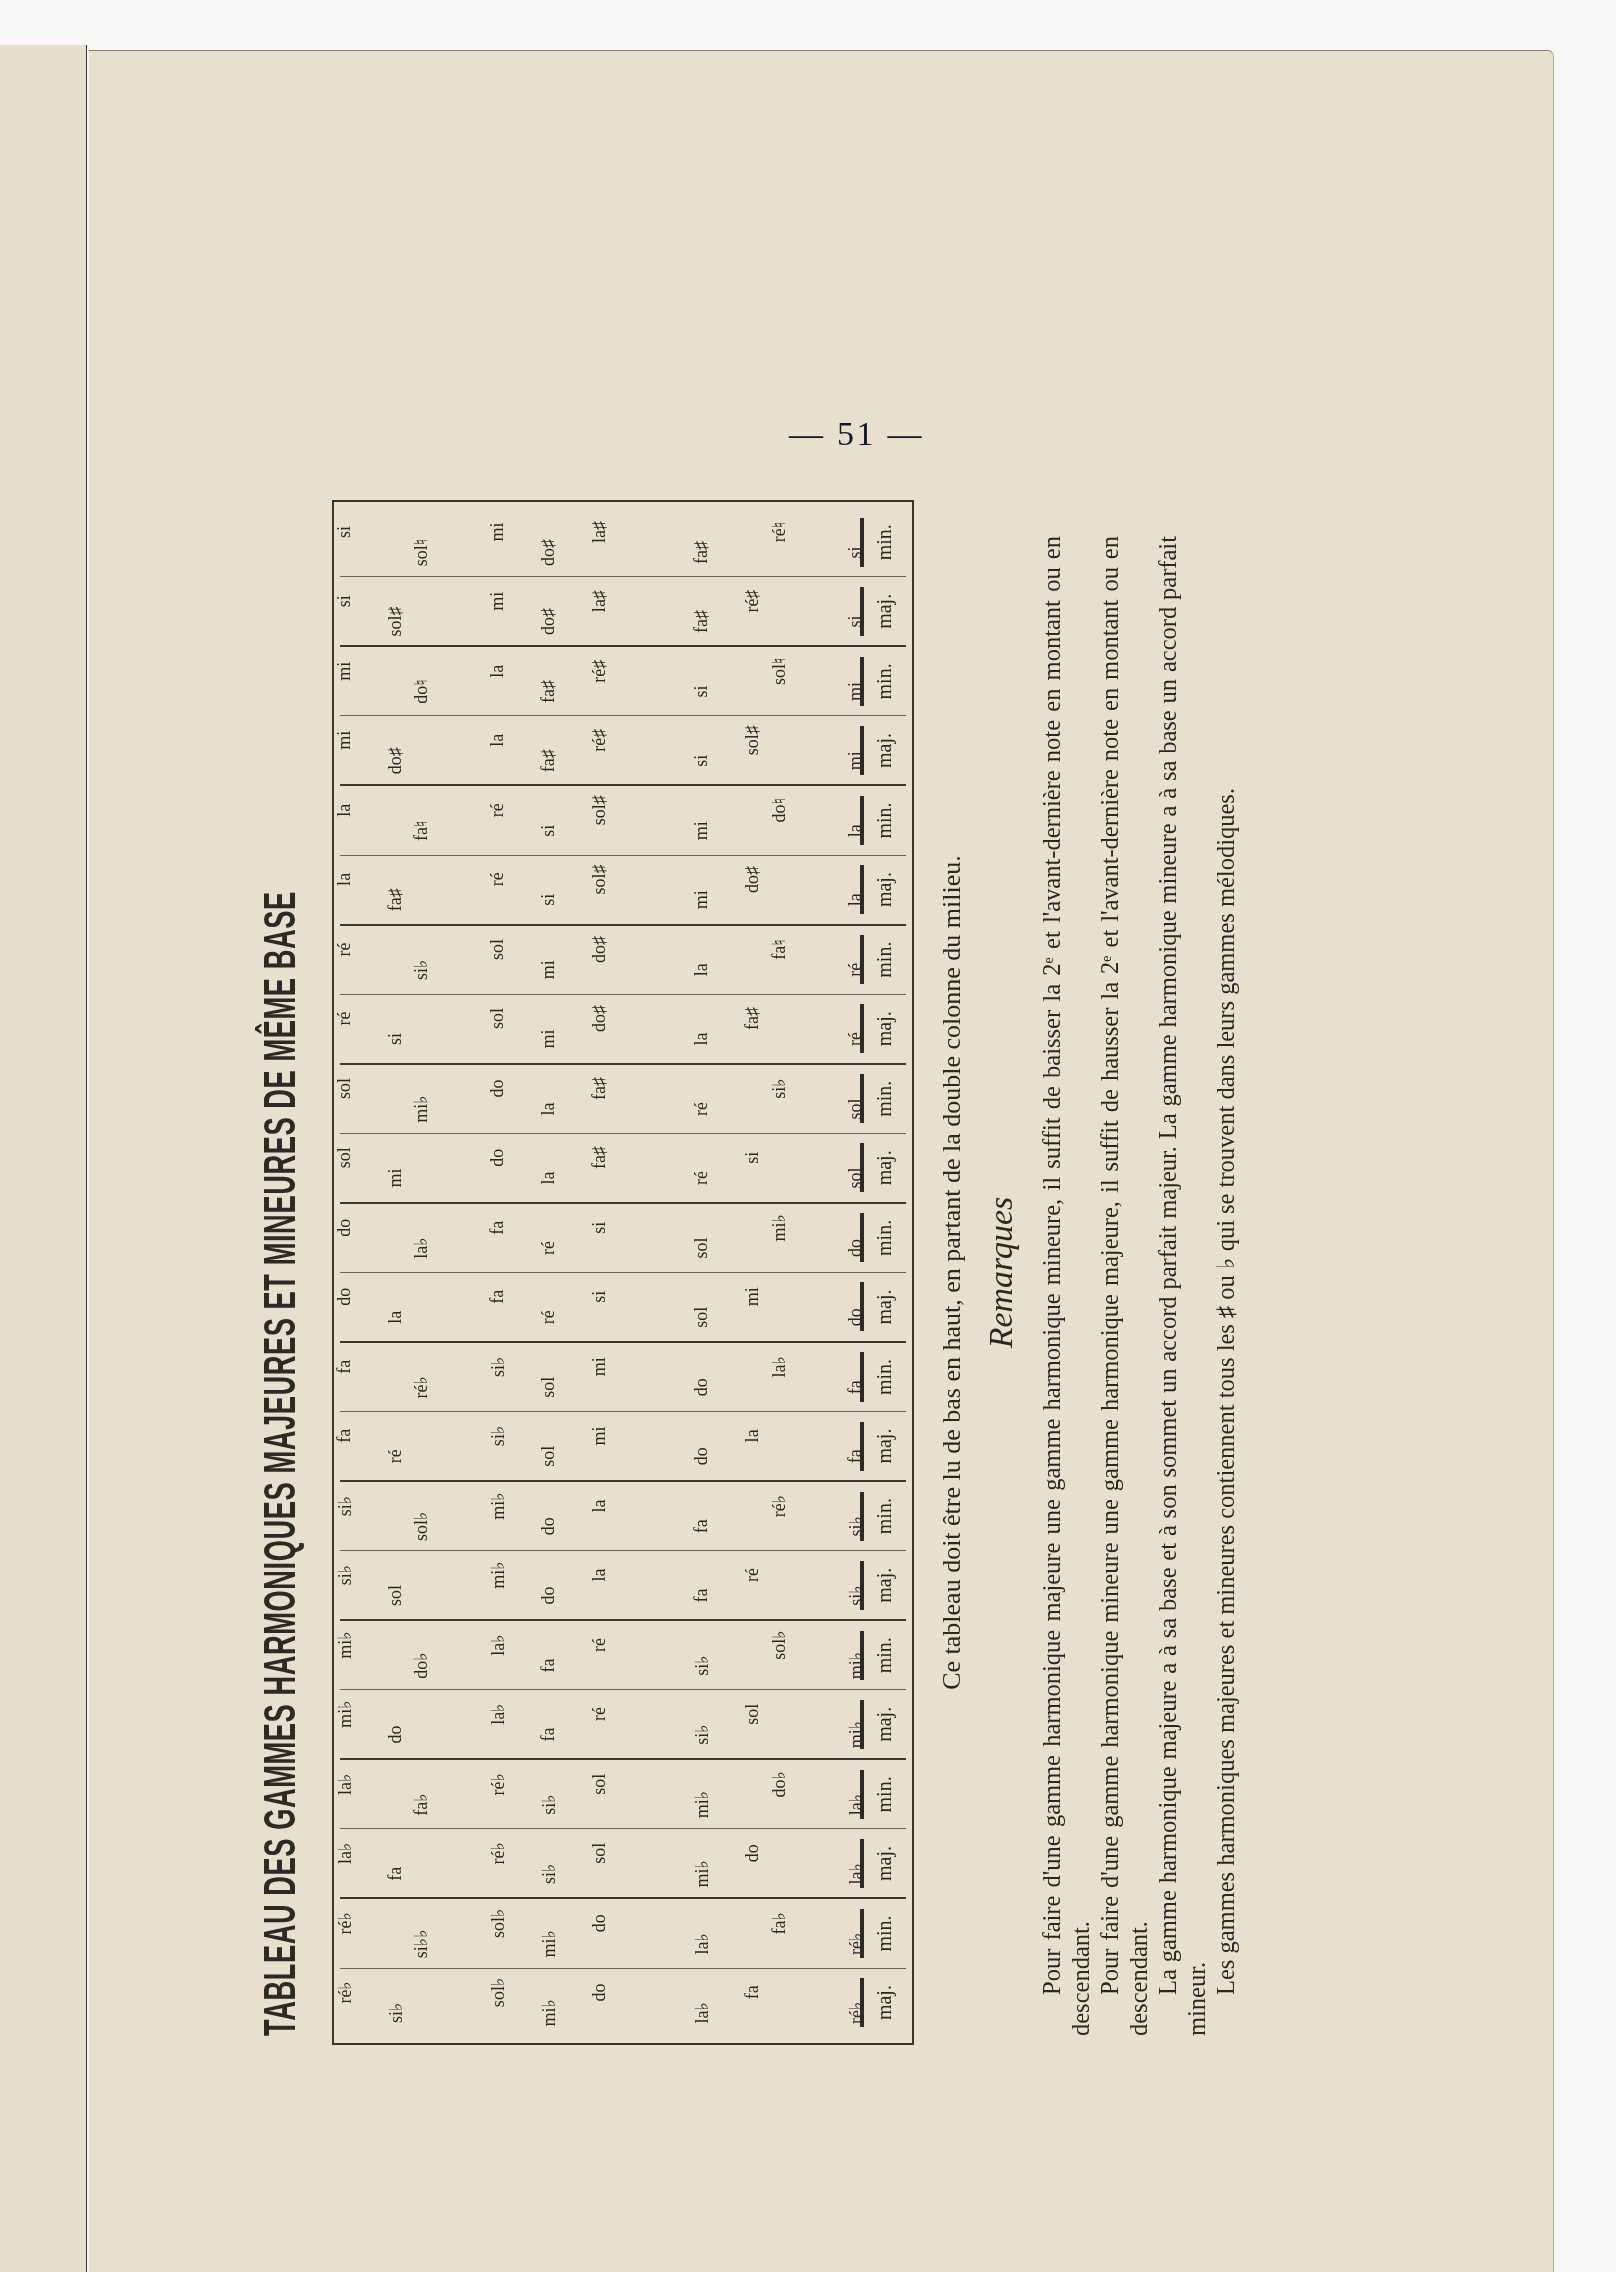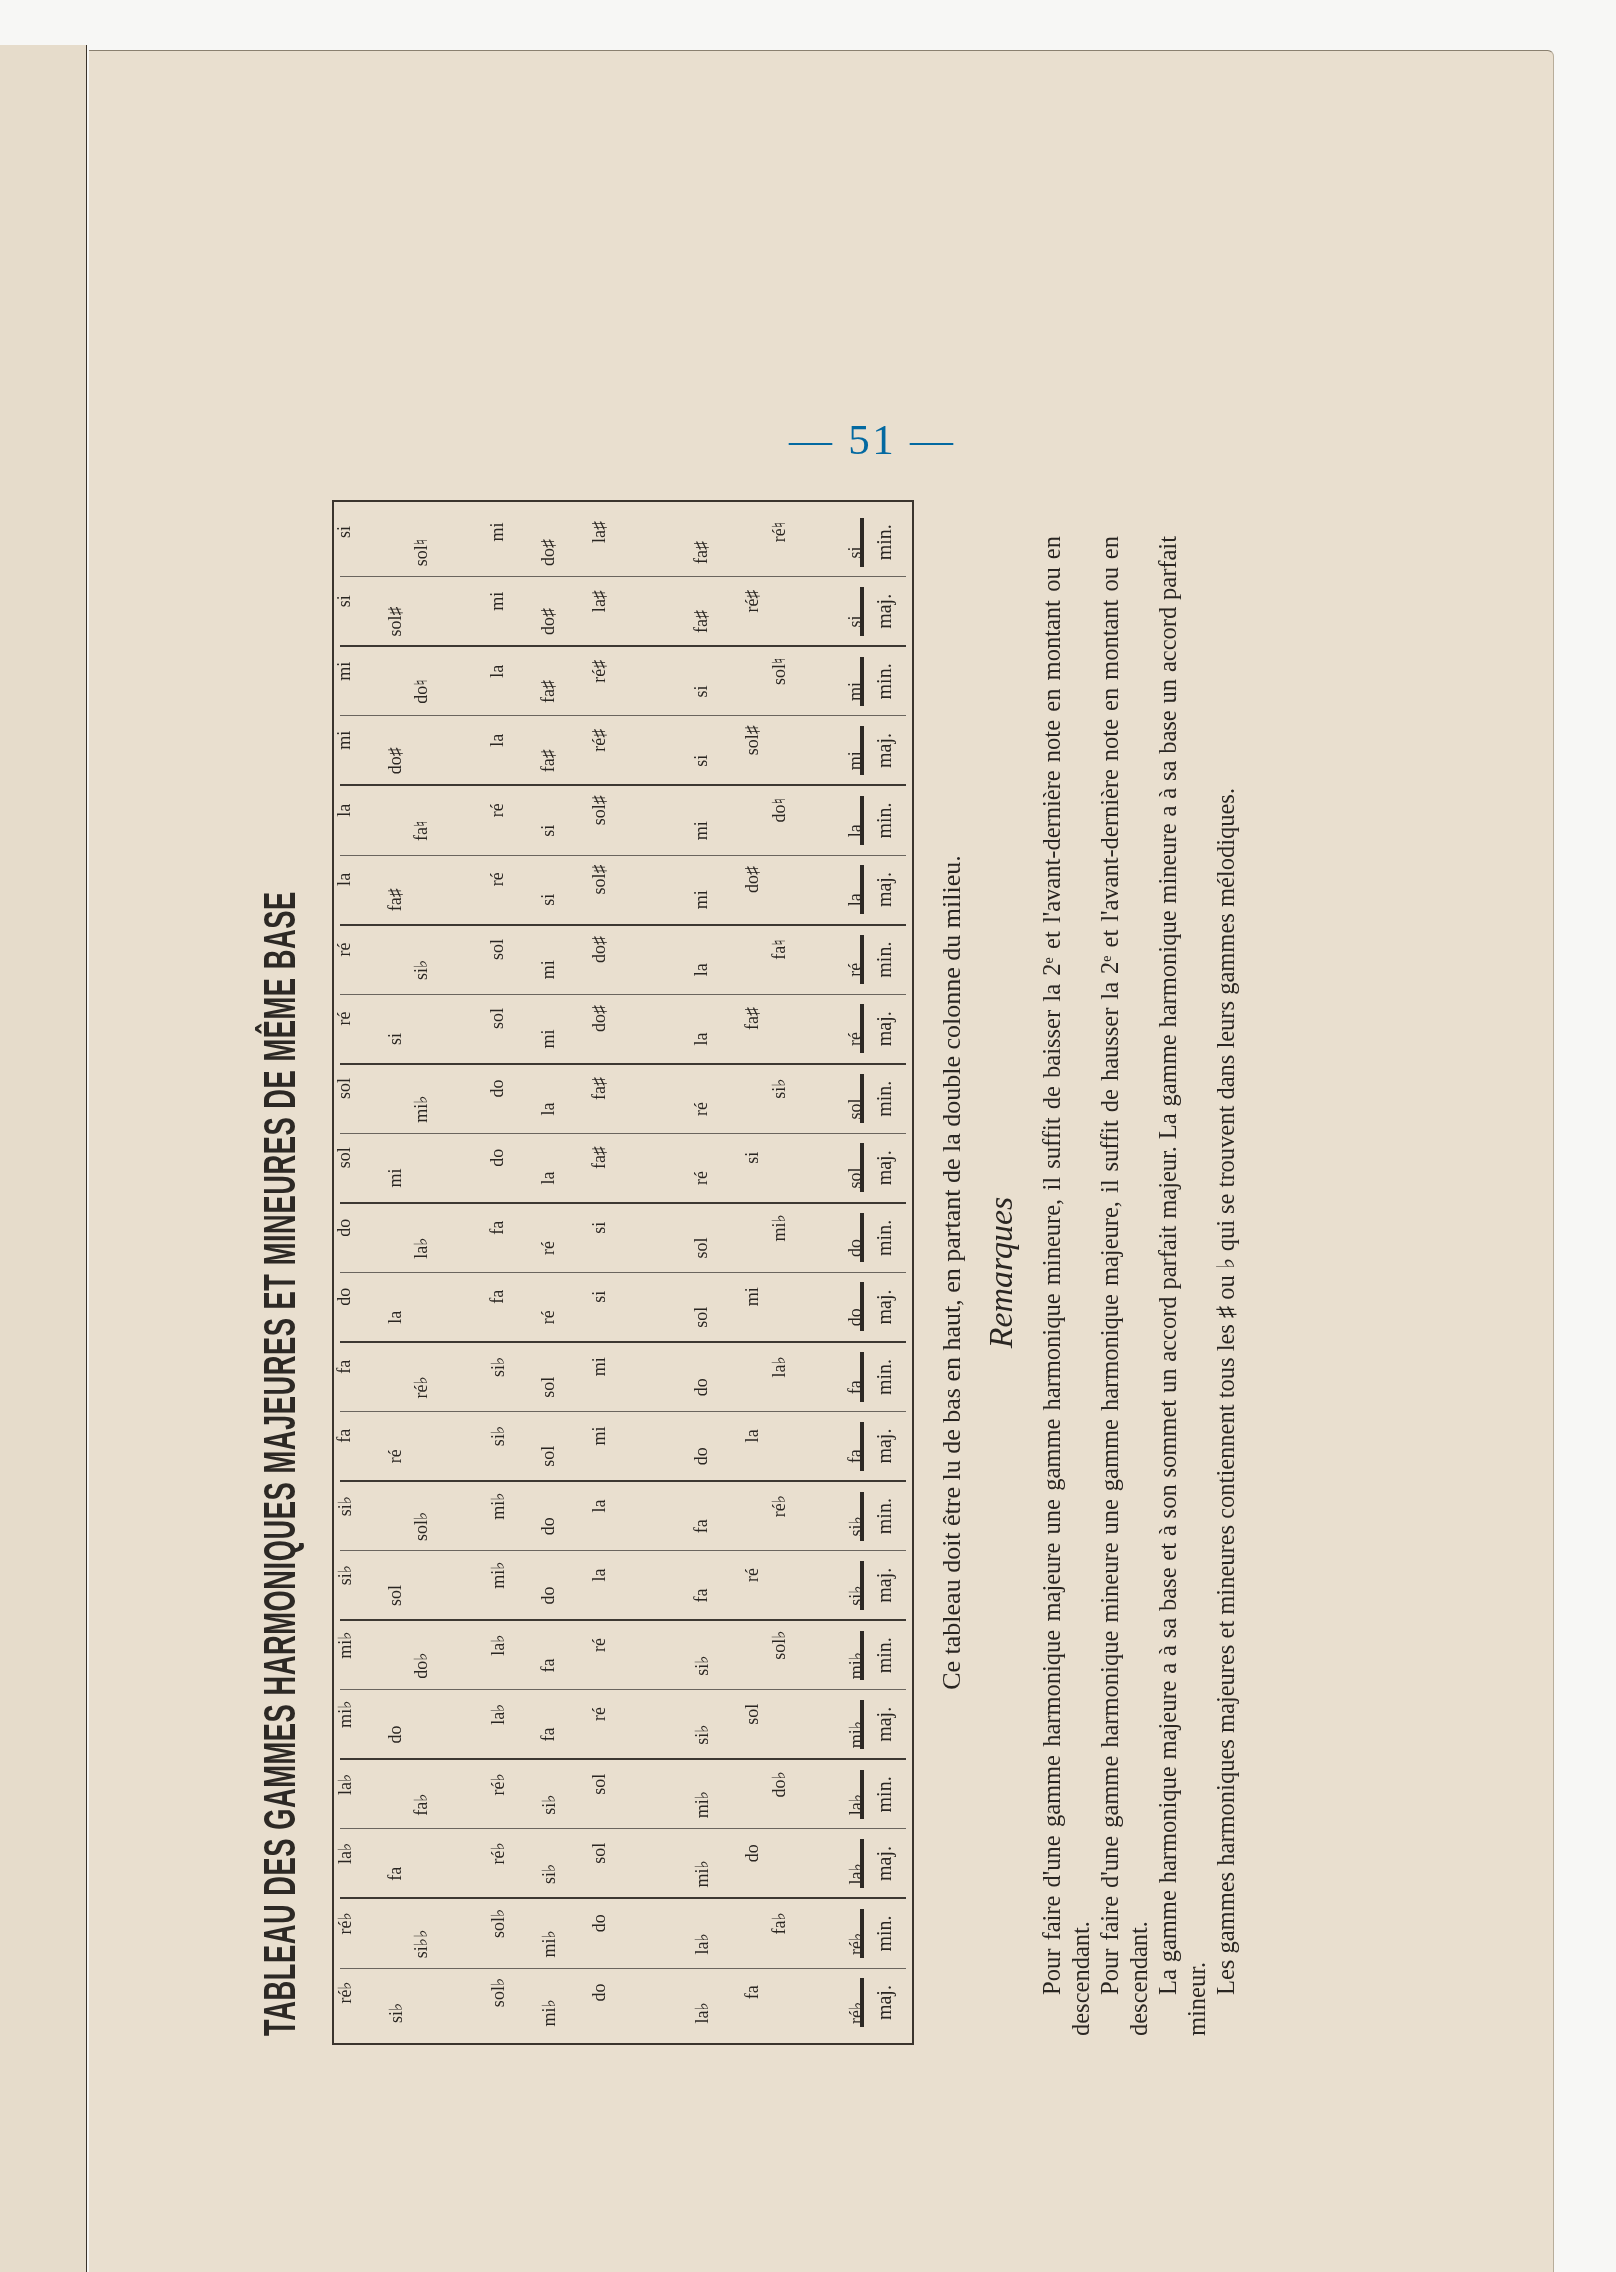--- a/index.html
+++ b/index.html
@@ -14,22 +14,22 @@
     background: #e6dccb; border-right: 1.4px solid #3a332a;
   }
   .page {
     position: absolute; left: 89px; top: 50px; width: 1464px; height: 2485px;
     background: #e9dfcf;
     border-top: 1.8px solid #8a8070;
     border-right: 1.4px solid #b8ad9a;
     border-radius: 0 6.4px 0 0;
   }
   .page-number {
-    position: absolute; left: 700px; top: 364px; font-size: 43px;
-    letter-spacing: 2.7px; color: #0369a1;
+    position: absolute; left: 700px; top: 364px; font-size: 34px;
+    letter-spacing: 2.7px; color: #0f172a;
   }
   
   .rot {
     position: absolute;
     left: 255px; top: 2054px;   
     width: 1582px; height: 1023px;
     transform-origin: 0 0;
     transform: rotate(-90deg);
   }
   .title {

